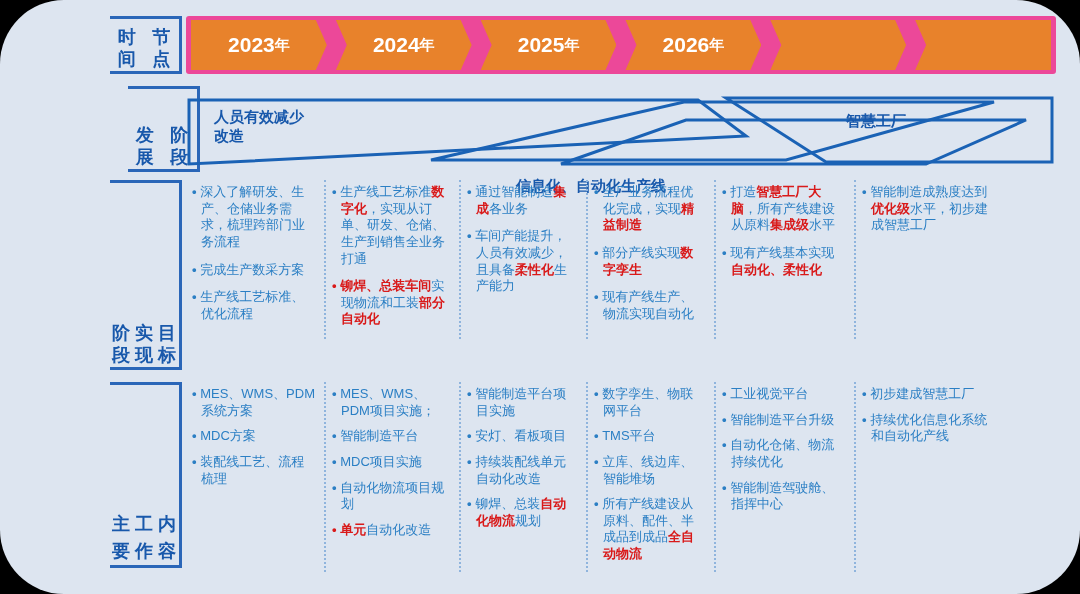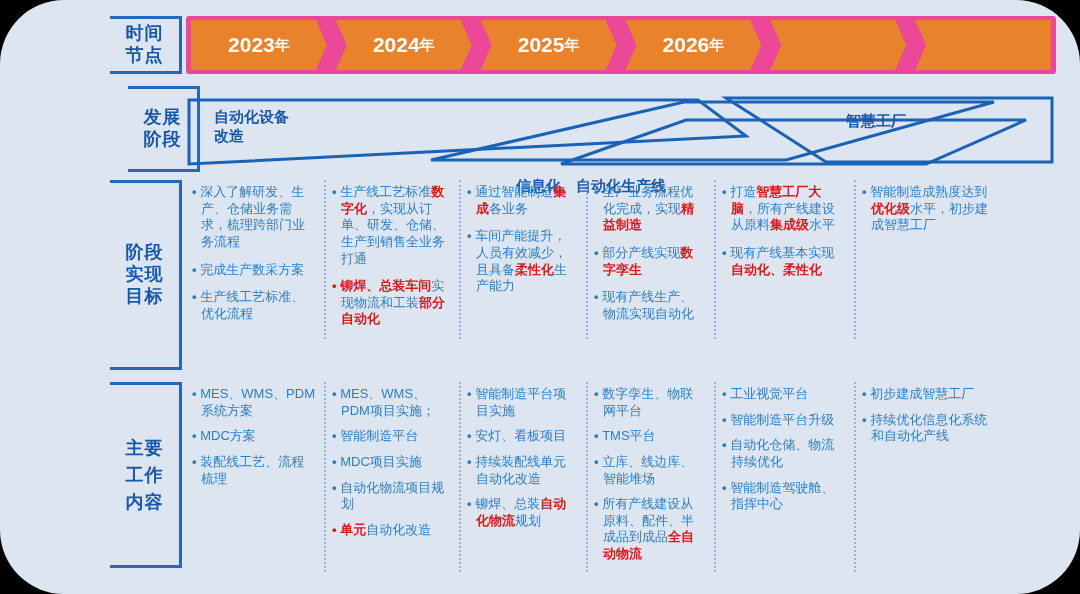--- a/index.html
+++ b/index.html
@@ -6,21 +6,21 @@
   body{width:1080px;height:594px;overflow:hidden;
        font-family:"Liberation Sans","DejaVu Sans",sans-serif;}
 
   .card{position:absolute;left:0;top:0;width:1080px;height:594px;
         background:#dde5f0;border-radius:64px;overflow:hidden;}
 
   
   .lbl{position:absolute;box-sizing:border-box;
        border:3px solid #2a66b8;border-left:none;
        color:#1858ab;font-weight:bold;text-align:center;
-       display:flex;flex-direction:column;align-items:center;
+       display:flex;align-items:flex-end;
        justify-content:center;line-height:1.22;letter-spacing:1px;}
   .lbl span{display:block;}
 
   
   #timeline-bar{position:absolute;left:186px;top:16px;width:870px;height:58px;
       background:#ec4899;border-radius:3px;display:flex;align-items:center;
       padding:4px 5px;box-sizing:border-box;}
   .seg{position:relative;height:50px;background:#e8822b;flex:1;
        display:flex;align-items:center;justify-content:center;
        color:#fff;font-size:21px;font-weight:bold;margin-right:9px;
@@ -105,21 +105,21 @@
     <svg width="870" height="80" viewBox="0 0 870 80">
 
       <polygon points="3,8 512,8 560,44 3,72" fill="none" stroke="#1a62b5" stroke-width="3"></polygon>
 
       <polygon points="375,72 500,28 840,28 740,72" fill="none" stroke="#1a62b5" stroke-width="3" transform="translate(0,0)"></polygon>
       <polygon points="245,68 498,10 808,10 600,68" fill="none" stroke="#1a62b5" stroke-width="3"></polygon>
 
       <polygon points="540,6 866,6 866,70 640,70" fill="none" stroke="#1a62b5" stroke-width="3"></polygon>
     </svg>
     <div class="stage-txt" style="left:28px;top:16px;">
-      <div>自动化设备</div>
+      <div>人员有效减少</div>
       <div>改造</div>
     </div>
     <div class="stage-txt" style="left:330px;top:38px;margin-top:47px;">
       <div>信息化、自动化生产线</div>
     </div>
     <div class="stage-txt" style="left:660px;top:20px;">
       <div>智慧工厂</div>
     </div>
   </div>
 

